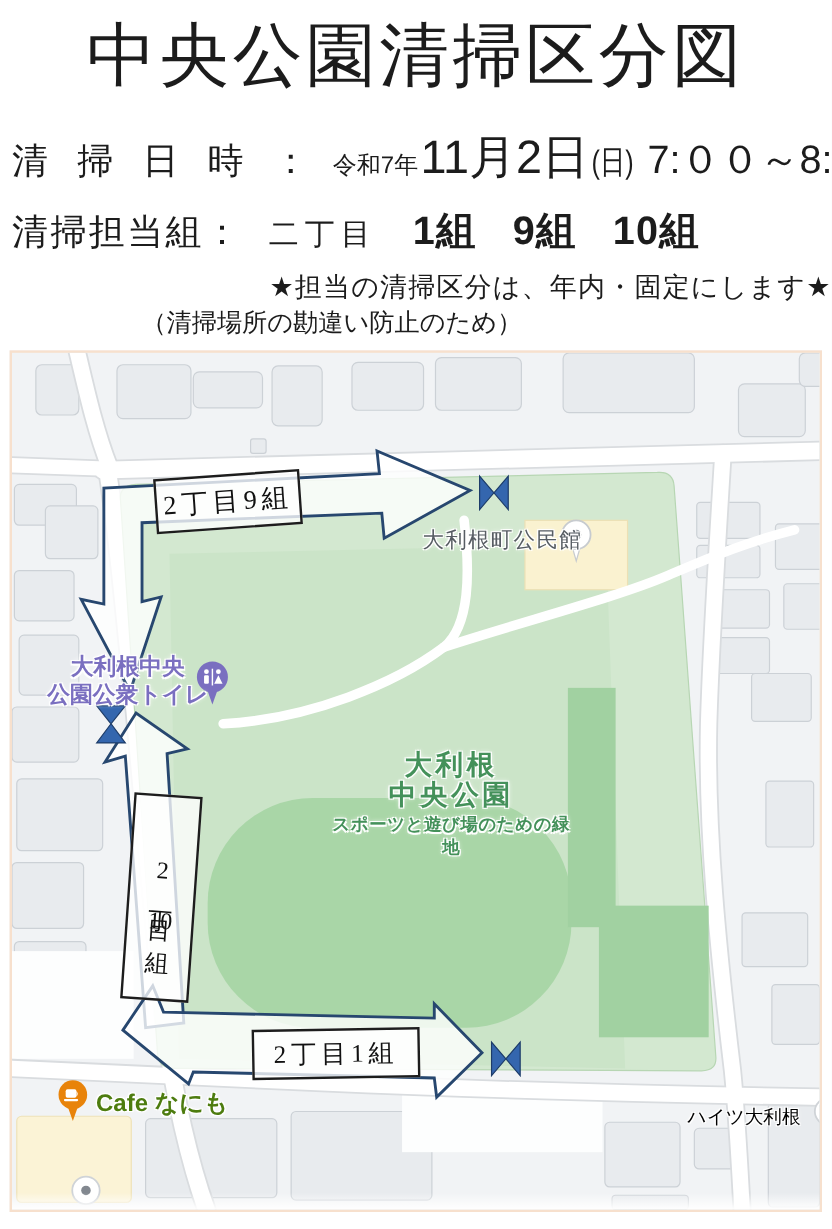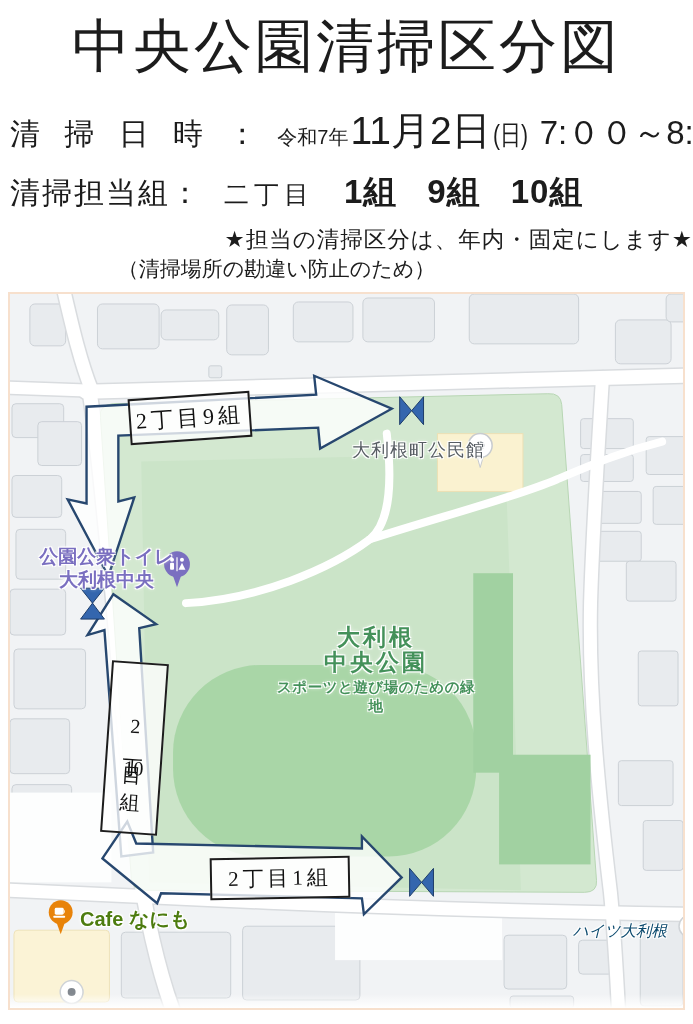--- a/index.html
+++ b/index.html
@@ -45,21 +45,21 @@
           padding-top:4px;}
   .tcy{text-combine-upright:all;}
 
   .poi-hall{left:342px;top:144px;font-size:18px;color:#575d63;letter-spacing:1px;}
   .poi-toilet{left:24px;top:251px;width:145px;text-align:center;font-size:19px;line-height:23px;
               color:#7a6fc0;font-weight:600;}
   .poi-park{left:260px;top:331px;width:212px;text-align:center;color:#44915a;}
   .poi-park .nm{font-size:23px;font-weight:700;letter-spacing:3px;line-height:25px;}
   .poi-park .sub{font-size:14.5px;font-weight:600;margin-top:3px;letter-spacing:0.5px;}
   .poi-cafe{left:70px;top:612px;font-size:20px;font-weight:700;color:#4d7c0f;}
-  .poi-heights{left:563px;top:627px;font-size:15.5px;color:#0c4a6e;font-style:italic;}
+  .poi-heights{left:563px;top:627px;font-size:15.5px;color:#000000;}
 </style>
 </head>
 <body>
 
 <div class="abs title">中央公園清掃区分図</div>
 
 <div class="abs dateline">
   <span class="d-label">清 掃 日 時 ：</span>
   <span class="d-era">令和7年</span>
   <span class="d-value">11月2日</span>
@@ -208,22 +208,22 @@
     <g fill="#3466ae" stroke="#1d3c69" stroke-width="1">
       <path d="M404,117 L392,103 L392,131 Z M404,117 L416,103 L416,131 Z"></path>
       <path d="M83,310 L71,295 L95,295 Z M83,310 L71,326 L95,326 Z"></path>
       <path d="M414,590 L402,576 L402,604 Z M414,590 L426,576 L426,604 Z"></path>
     </g>
   </svg>
 
   <div class="abs poi-hall halo">大利根町公民館</div>
 
   <div class="abs poi-toilet halo">
+    <div>大利根中央</div>
     <div>公園公衆トイレ</div>
-    <div>大利根中央</div>
   </div>
 
   <div class="abs poi-park halo">
     <div class="nm">大利根</div>
     <div class="nm">中央公園</div>
     <div class="sub">スポーツと遊び場のための緑地</div>
   </div>
 
   <div class="abs poi-cafe halo">Cafe なにも</div>
 

